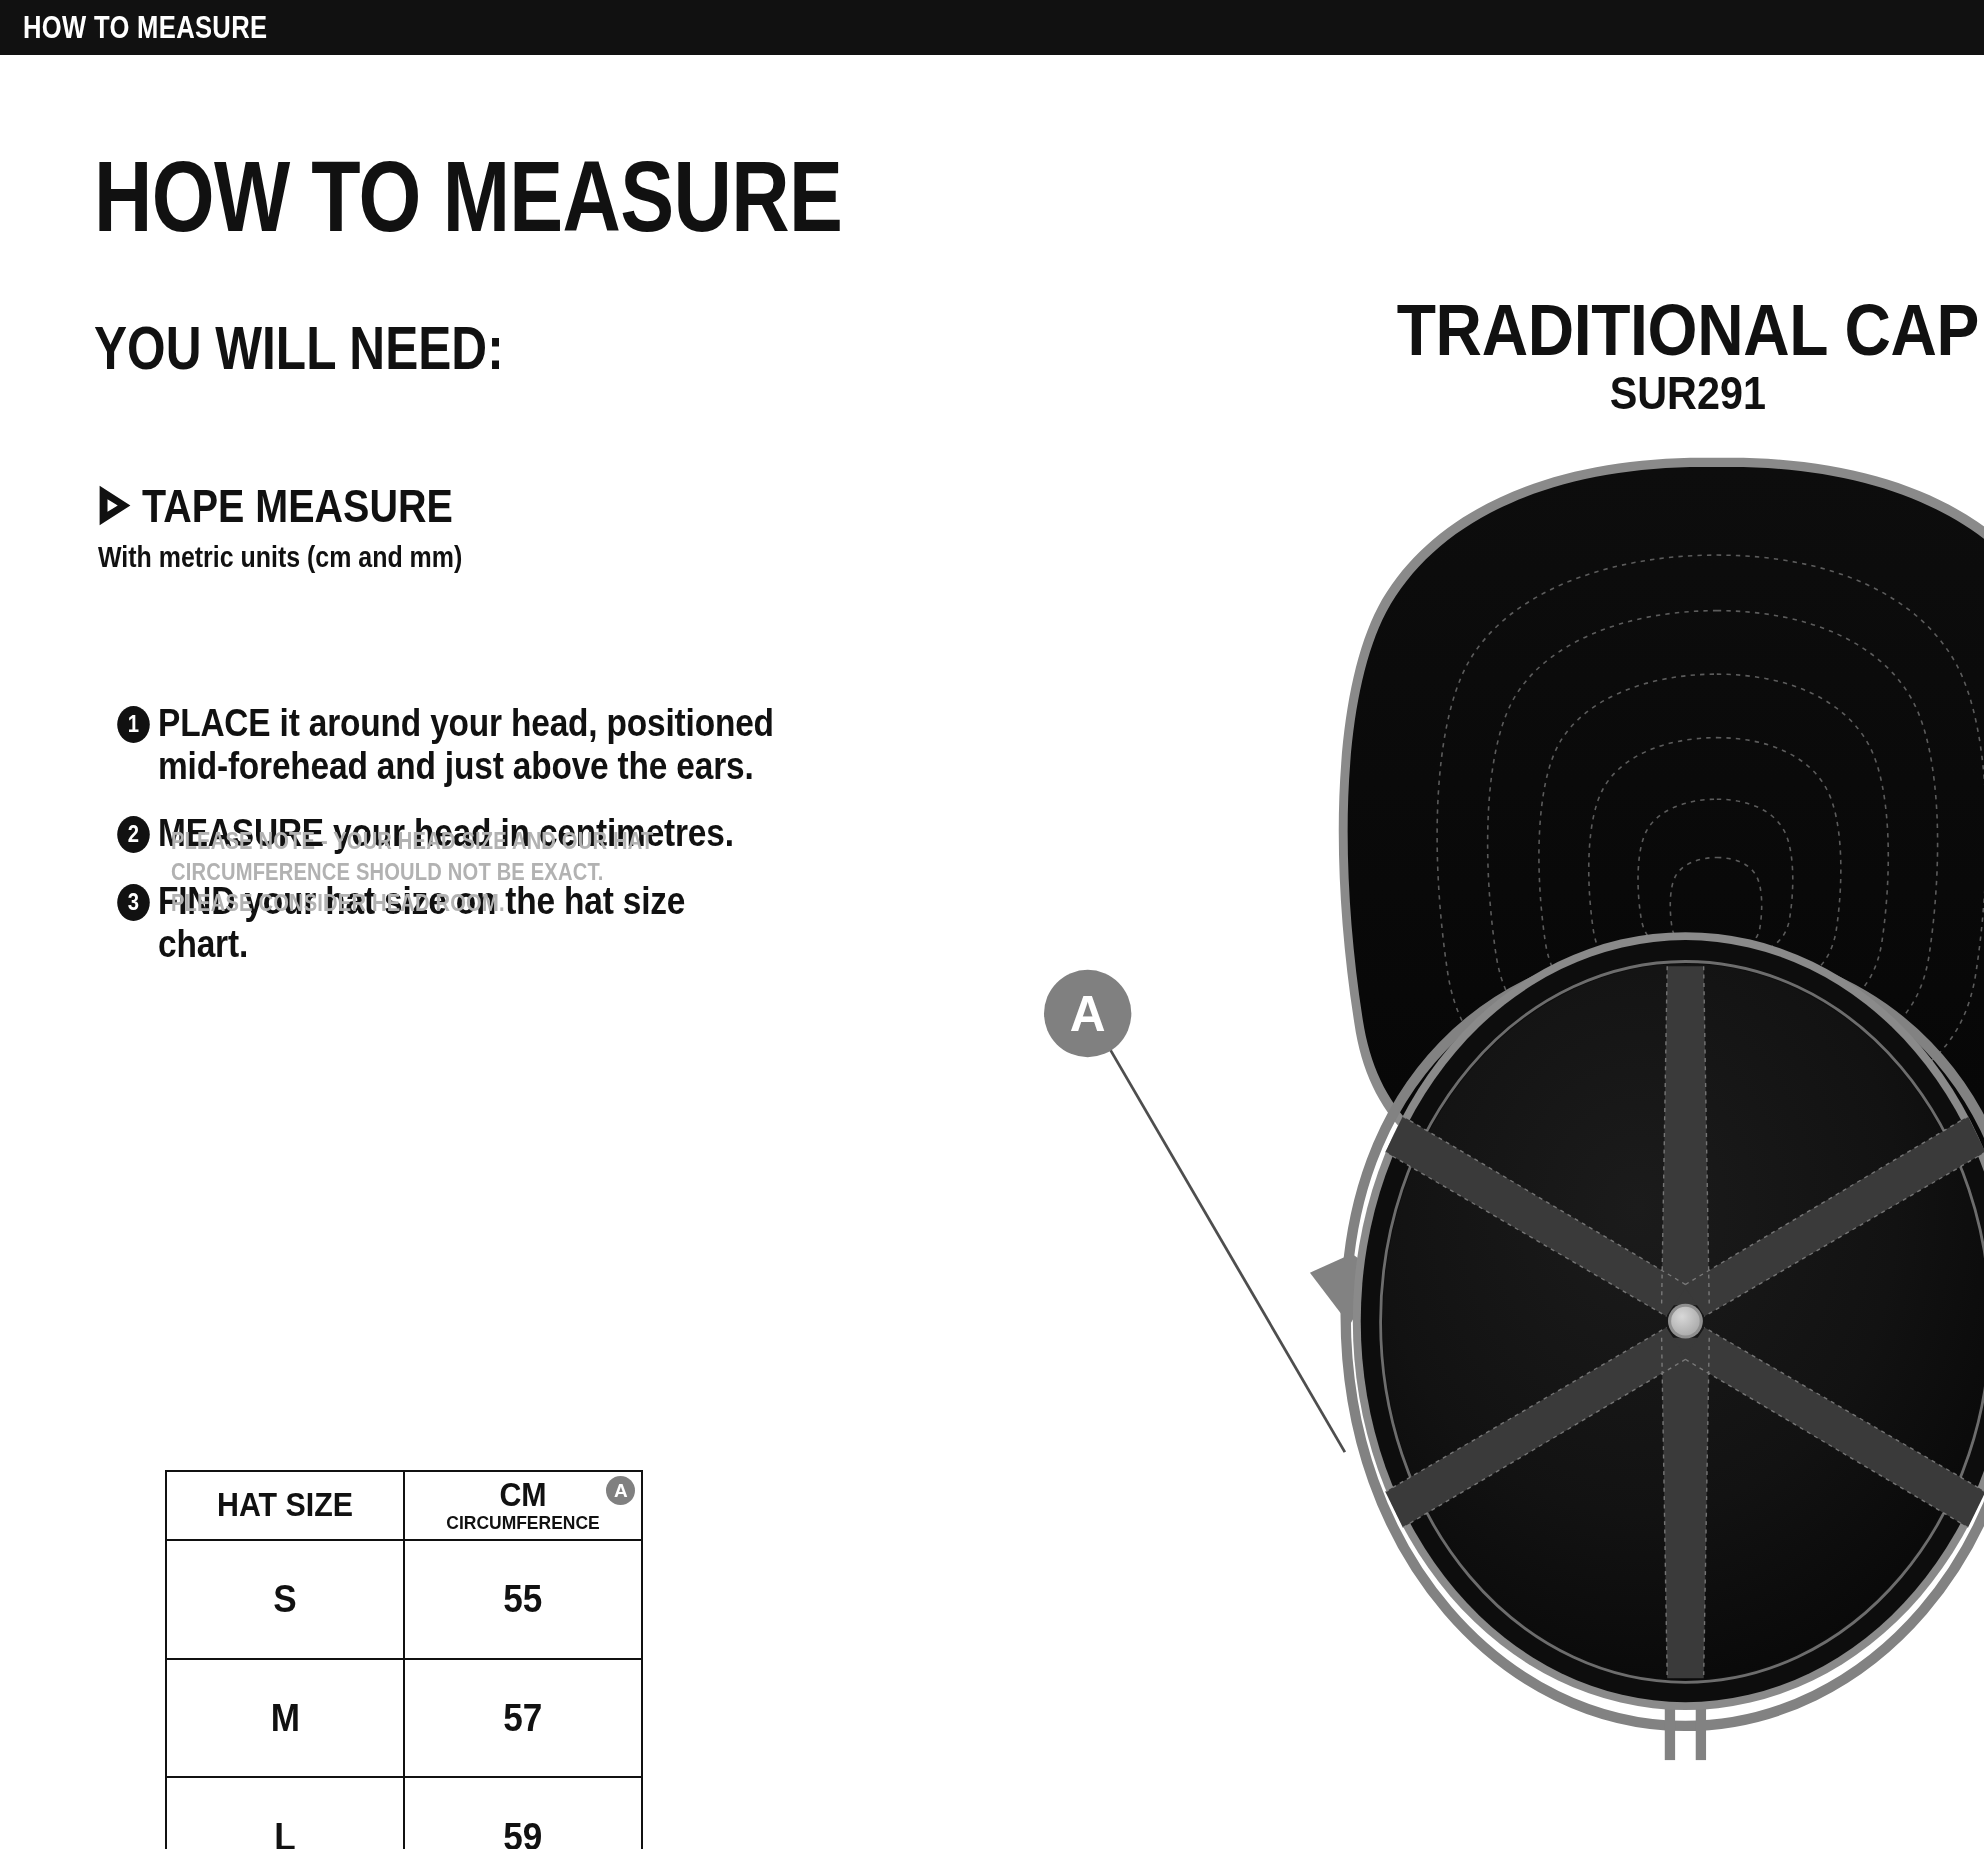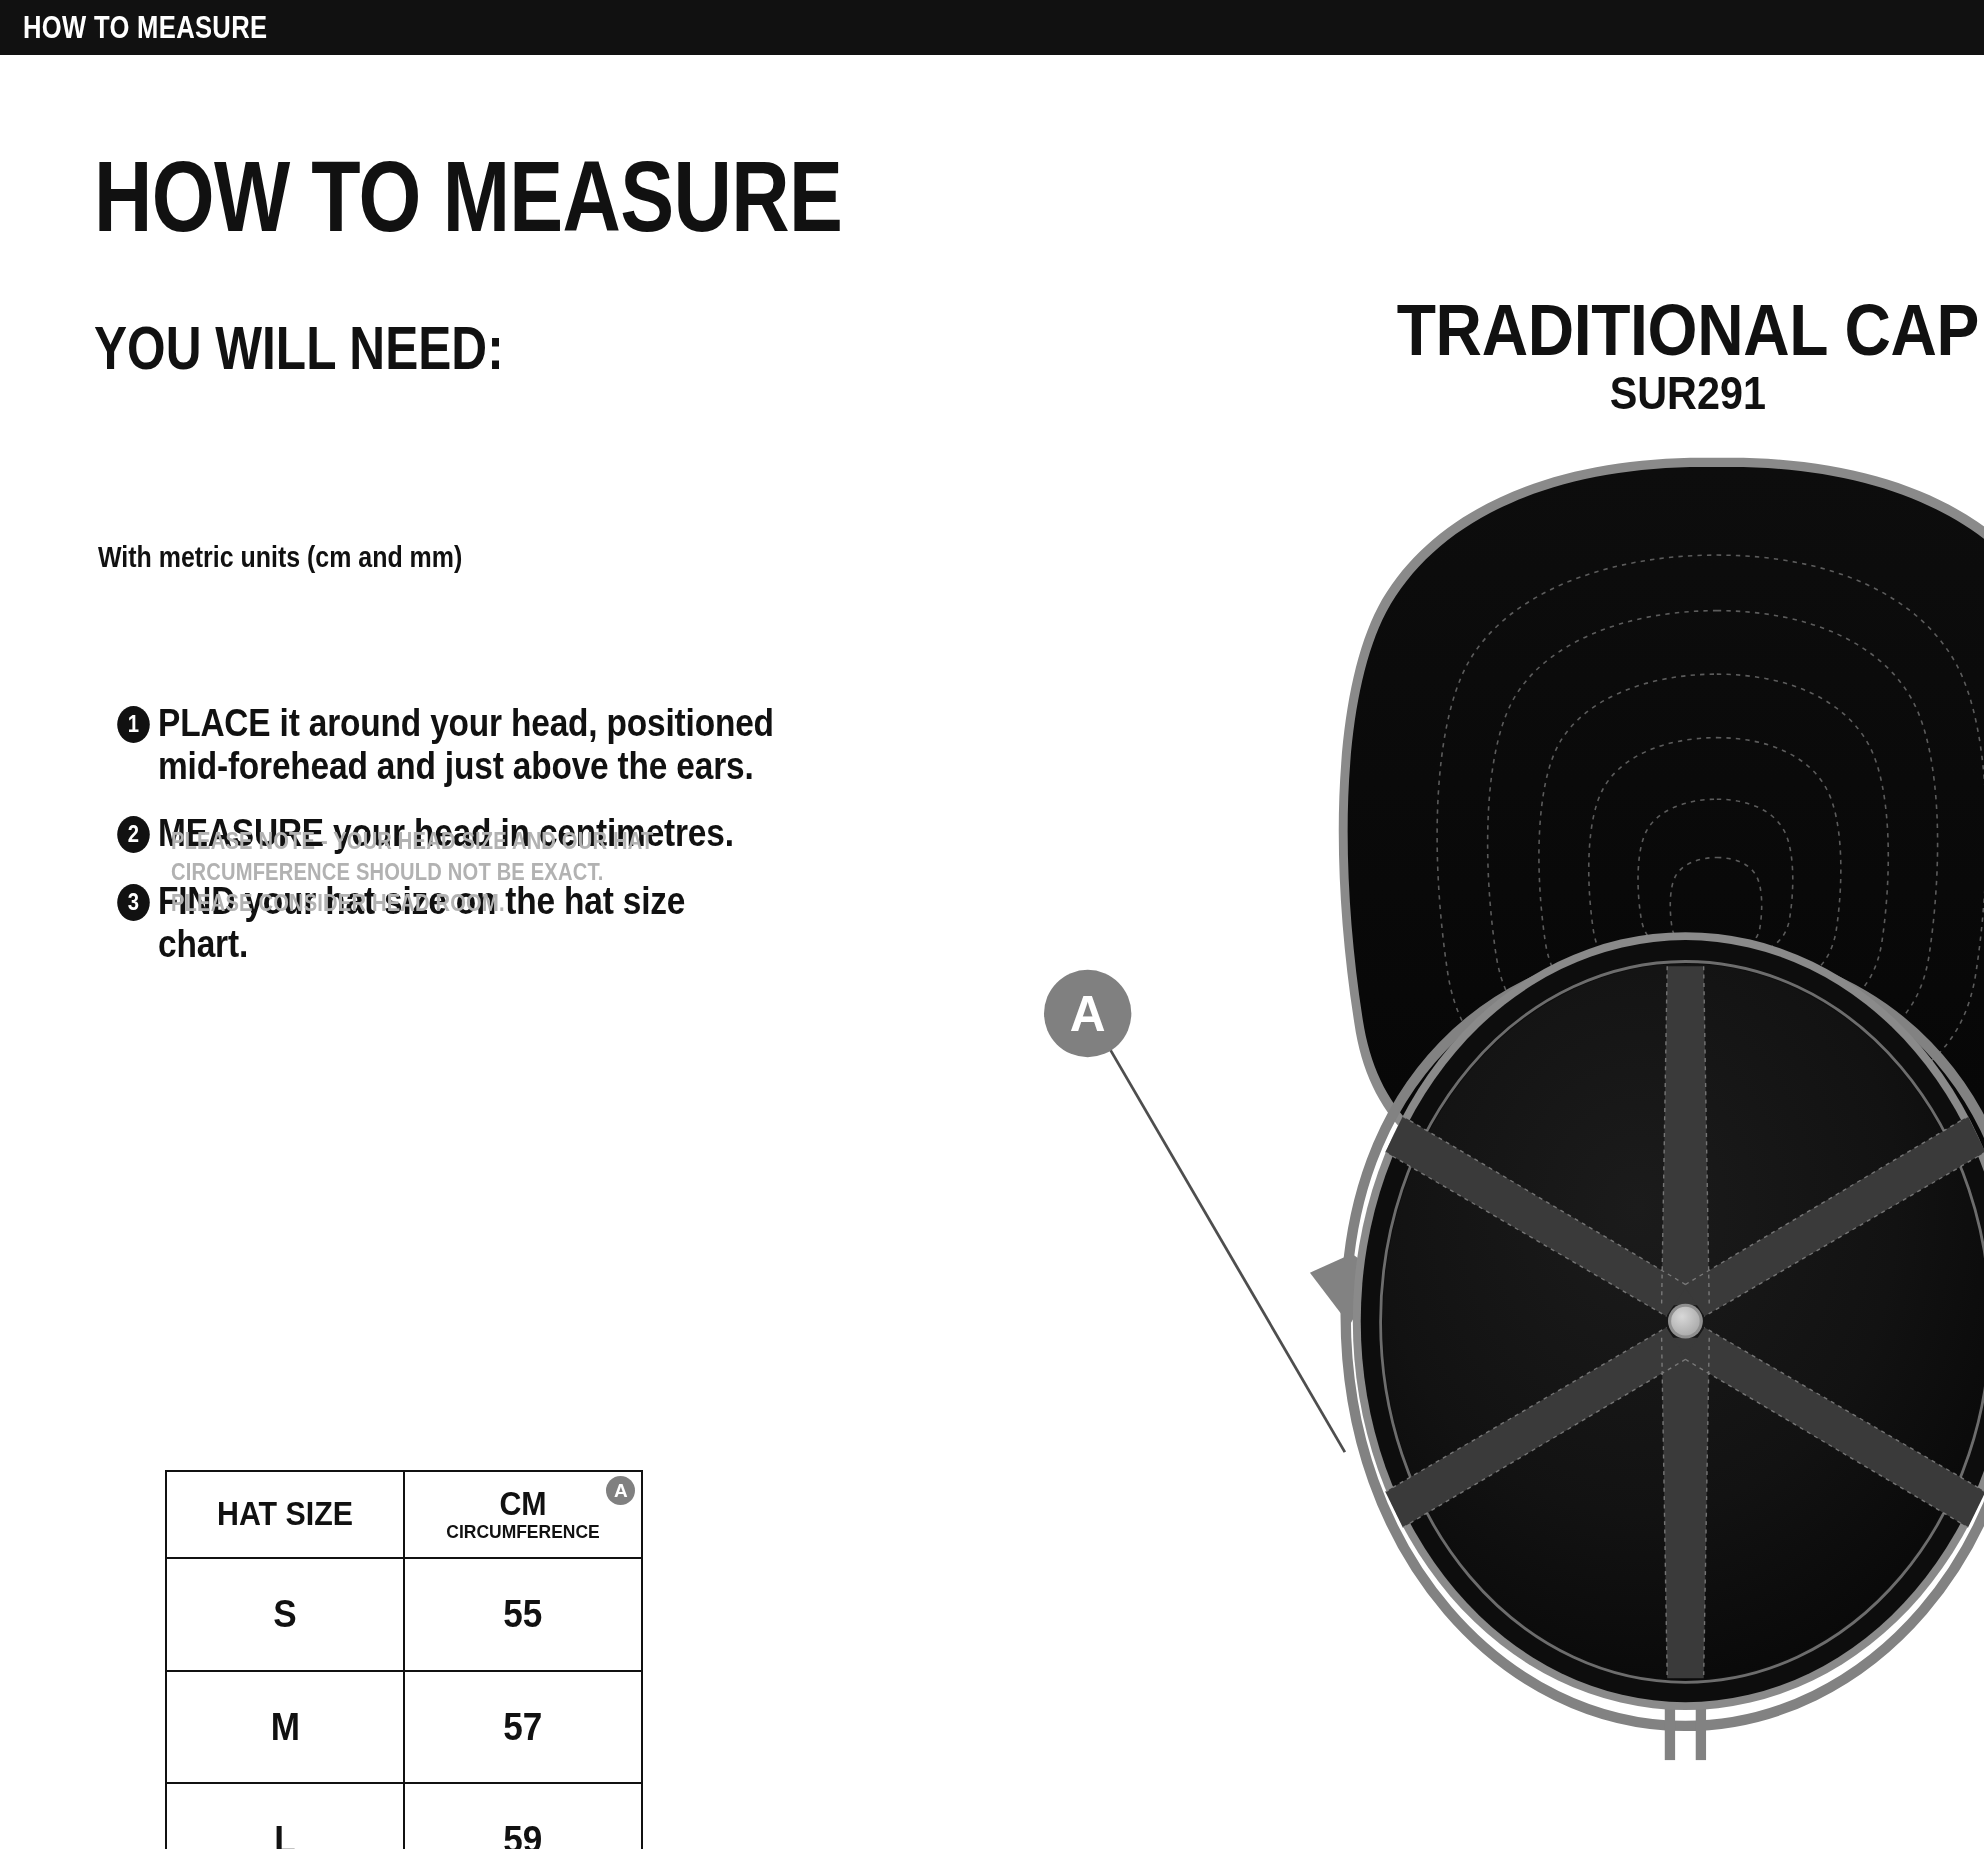--- a/index.html
+++ b/index.html
@@ -108,21 +108,21 @@
     position:absolute; left:165px; top:1415px;
     width:478px; height:427px;
     border-collapse:collapse;
     table-layout:fixed;
   }
   .size-table td, .size-table th{
     border:2px solid #111111;
     text-align:center; vertical-align:middle;
     background:#ffffff;
   }
-  .size-table th{ height:87px; position:relative; }
+  .size-table th{ height:69px; position:relative; }
   .size-table td{ height:105px; }
   .th-main{
     font-size:33px; font-weight:bold; letter-spacing:0px;
     transform:scaleX(0.92); display:block; line-height:1.05;
   }
   .th-sub{
     font-size:19px; font-weight:bold; letter-spacing:0px;
     transform:scaleX(0.92); display:block; line-height:1.05;
   }
   .cell-val{
@@ -169,20 +169,28 @@
 <div class="topbar">
   <div class="topbar-title">HOW TO MEASURE</div>
 
 </div>
 
 <div class="left-col">
 
   <div class="h1">HOW TO MEASURE</div>
   <div class="h2">YOU WILL NEED:</div>
 
+  <div class="need-row">
+    <span class="tri-icon">
+      <svg width="34" height="41" viewBox="0 0 86 104">
+        <path fill="#111111" d="M4 2 L82 52 L4 102 Z M24 36 L24 68 L50 52 Z"></path>
+      </svg>
+    </span>
+    <span class="need-label">TAPE MEASURE</span>
+  </div>
   <div class="need-sub">With metric units (cm and mm)</div>
 
   <div class="steps">
     <div class="step">
       <span class="step-num">1</span>
       <span class="step-text">PLACE it around your head, positioned mid-forehead and just above the ears.</span>
     </div>
     <div class="step">
       <span class="step-num">2</span>
       <span class="step-text">MEASURE your head in centimetres.</span>

